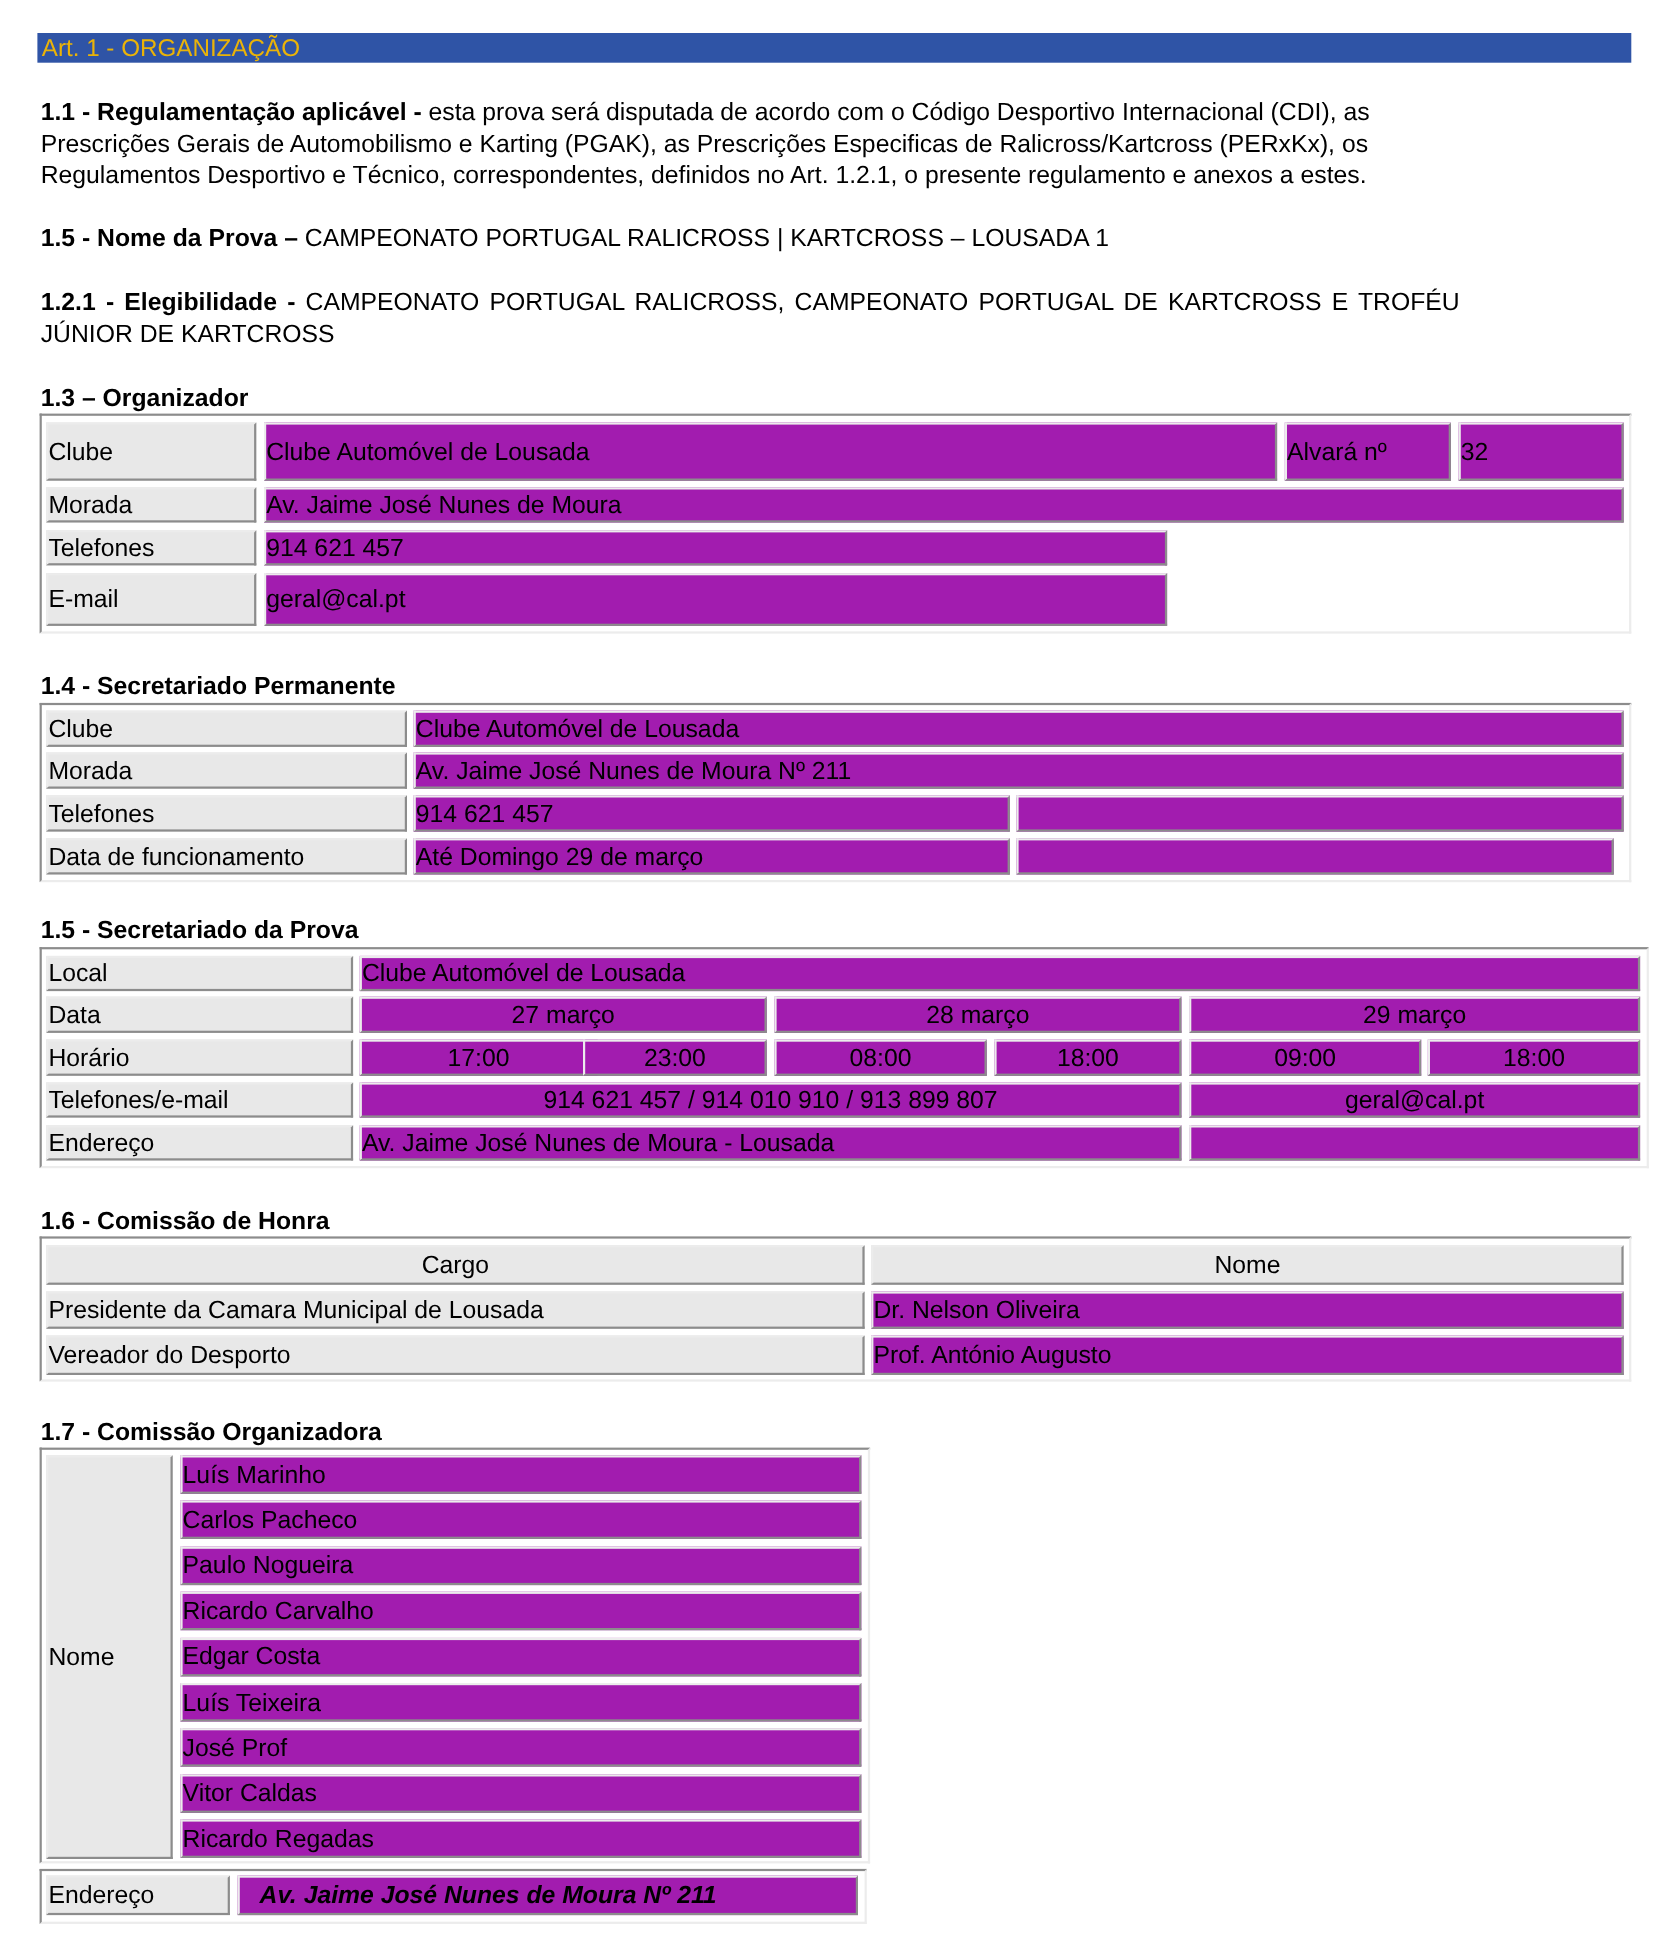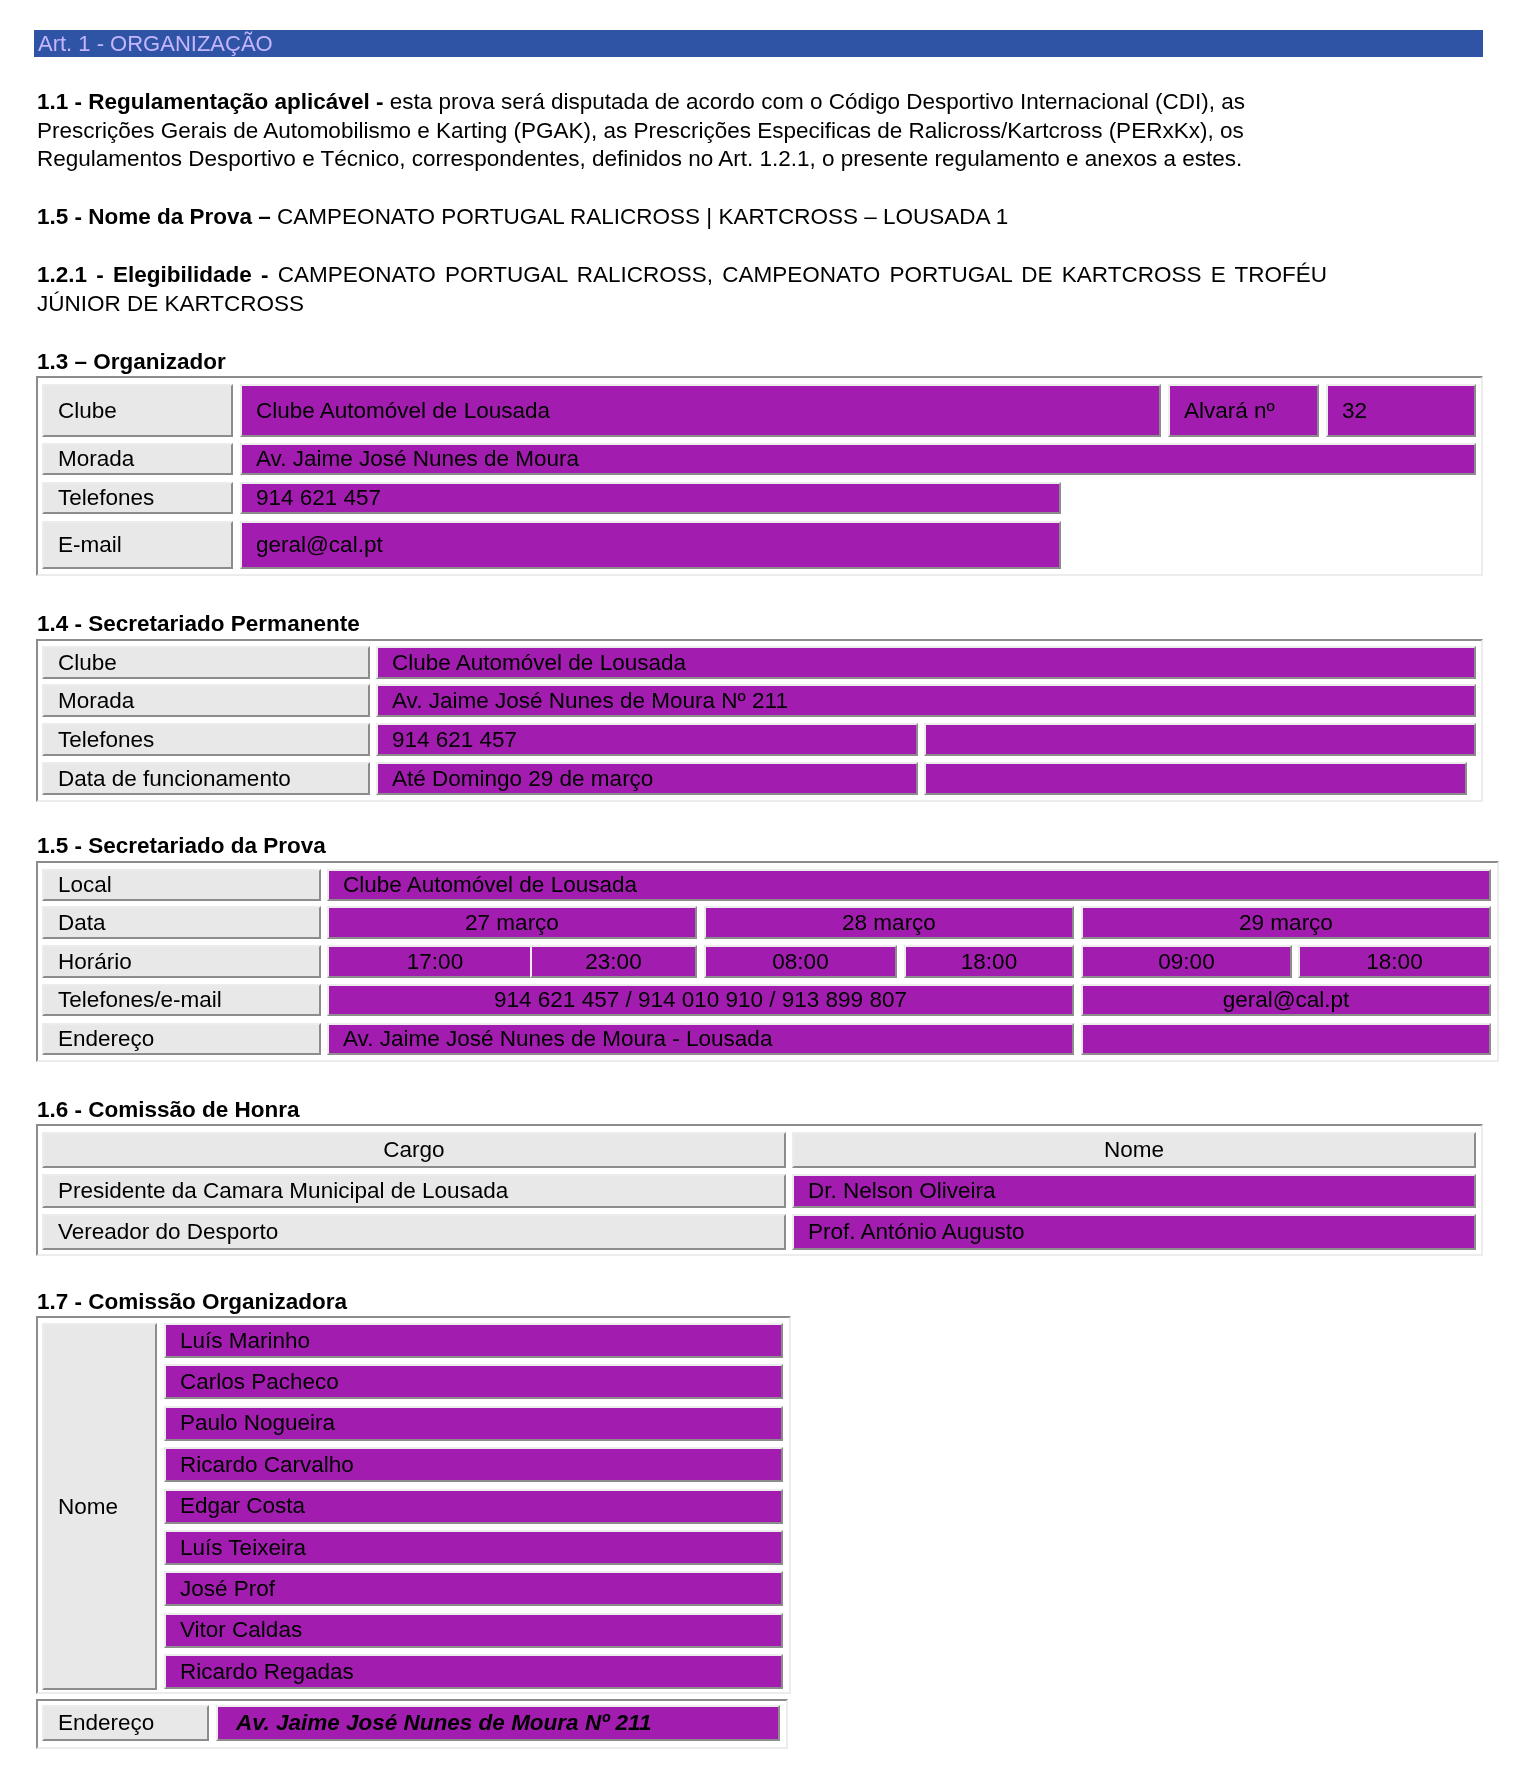--- a/index.html
+++ b/index.html
@@ -1,30 +1,30 @@
 <!DOCTYPE html>
 <html><head>
 <meta charset="utf-8">
 <style>
   html, body { margin:0; padding:0; background:#ffffff; }
   body { width:1523px; height:1777px; position:relative; overflow:hidden;
          font-family:"Liberation Sans", sans-serif; color:#000; }
   .abs { position:absolute; }
   .hdr { left:34px; top:30px; width:1449px; height:27px; background:#2f54a6;
-         color:#c4b5fd; font-size:22px; line-height:27px; padding-left:4px; box-sizing:border-box; }
+         color:#eab308; font-size:22px; line-height:27px; padding-left:4px; box-sizing:border-box; }
   .para { left:37px; width:1446px; font-size:22.5px; line-height:28.5px; }
   .para b { font-weight:bold; }
   .justify { text-align:justify; text-align-last:left; }
   .sec-title { left:37px; font-size:22.5px; font-weight:bold; line-height:26px; }
   .tbl { border-top:2px solid #8c8c8c; border-left:2px solid #8c8c8c;
          border-right:2px solid #ececec; border-bottom:2px solid #ececec; box-sizing:border-box; }
   .cell { position:absolute; box-sizing:border-box; font-size:22.5px;
           border-top:2px solid #ececec; border-left:2px solid #ececec;
           border-right:2px solid #8c8c8c; border-bottom:2px solid #8c8c8c;
-          display:flex; align-items:center; padding-left:14px; white-space:nowrap; overflow:hidden; }
+          display:flex; align-items:center; white-space:nowrap; overflow:hidden; }
   .lbl { background:#e8e8e8; }
   .val { background:#a21caf; }
   .ctr { justify-content:center; padding-left:0; }
   .bi { font-weight:bold; font-style:italic; }
 </style>
 </head>
 <body>
 
 <div class="abs hdr">Art. 1 - ORGANIZAÇÃO</div>
 

